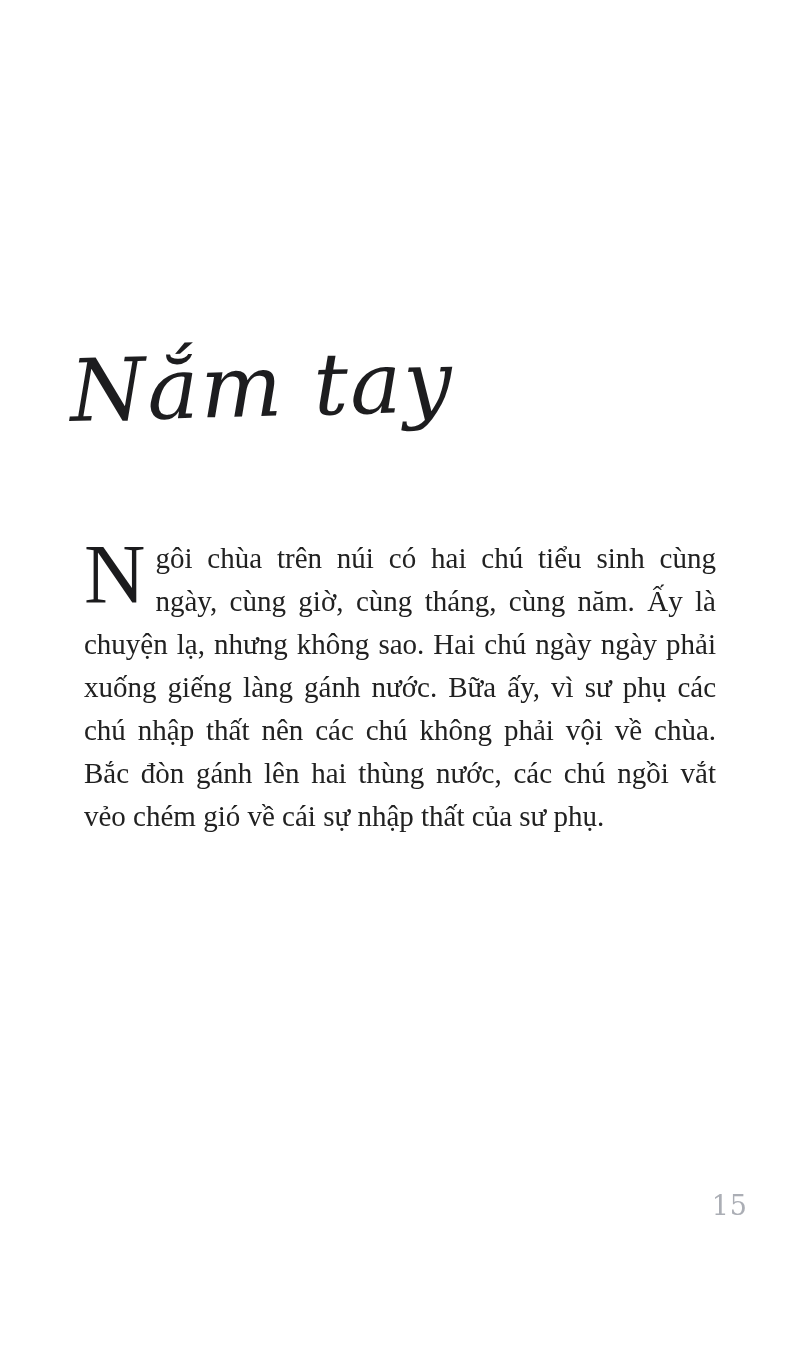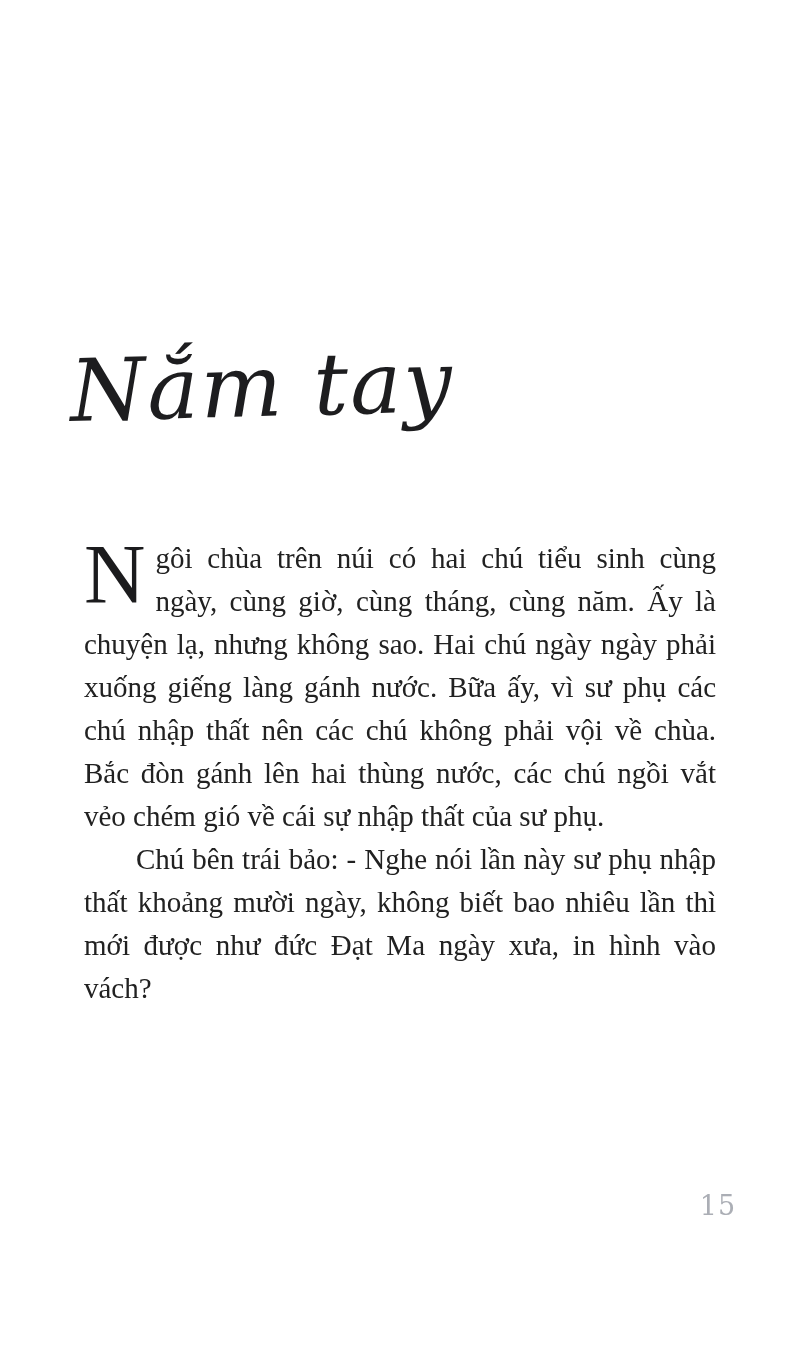--- a/index.html
+++ b/index.html
@@ -55,40 +55,39 @@
     font-size: 85px;
     line-height: 70px;
     padding: 2px 10px 0 0;
     color: #1b1b1d;
   }
   .page-number {
     position: absolute;
     top: 1190px;
     left: 688px;
     width: 60px;
-    text-align: center;
+    text-align: right;
     font-family: "DejaVu Serif", serif;
     font-weight: 300;
     font-size: 27px;
     color: #abaeb5;
     letter-spacing: 1px;
   }
 </style>
 </head>
 <body>
 
 <div class="page">
 
   <h1 class="chapter-title">Nắm tay</h1>
 
   <div class="body-text">
 
     <p class="para-first"><span class="dropcap">N</span><span>gôi chùa trên núi có hai chú tiểu sinh cùng ngày, cùng giờ, cùng tháng, cùng năm. Ấy là chuyện lạ, nhưng không sao. Hai chú ngày ngày phải xuống giếng làng gánh nước. Bữa ấy, vì sư phụ các chú nhập thất nên các chú không phải vội về chùa. Bắc đòn gánh lên hai thùng nước, các chú ngồi vắt vẻo chém gió về cái sự nhập thất của sư phụ.</span></p>
 
-    <p class="para-indent"><span>Chú bên trái bảo: - Nghe nói lần này sư phụ nhập thất khoảng mười ngày, không biết bao nhiêu lần thì mới được như đức Đạt Ma ngày xưa, in hình vào vách?</span></p>
 
 
 
   </div>
 
   <div class="page-number">15</div>
 
 </div>
 
 </body></html>

